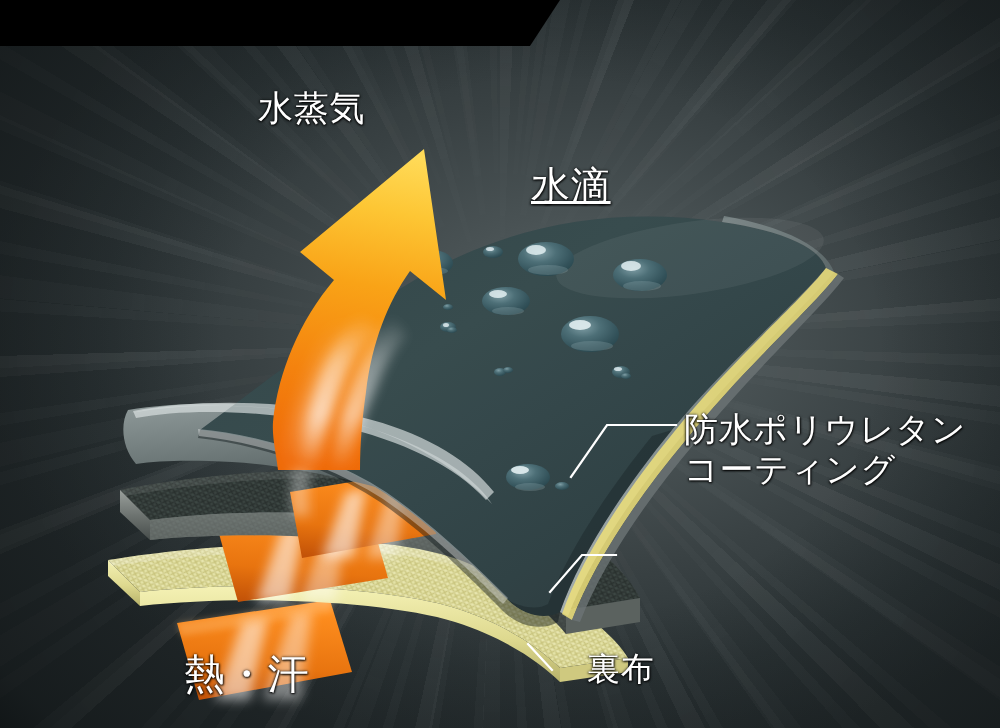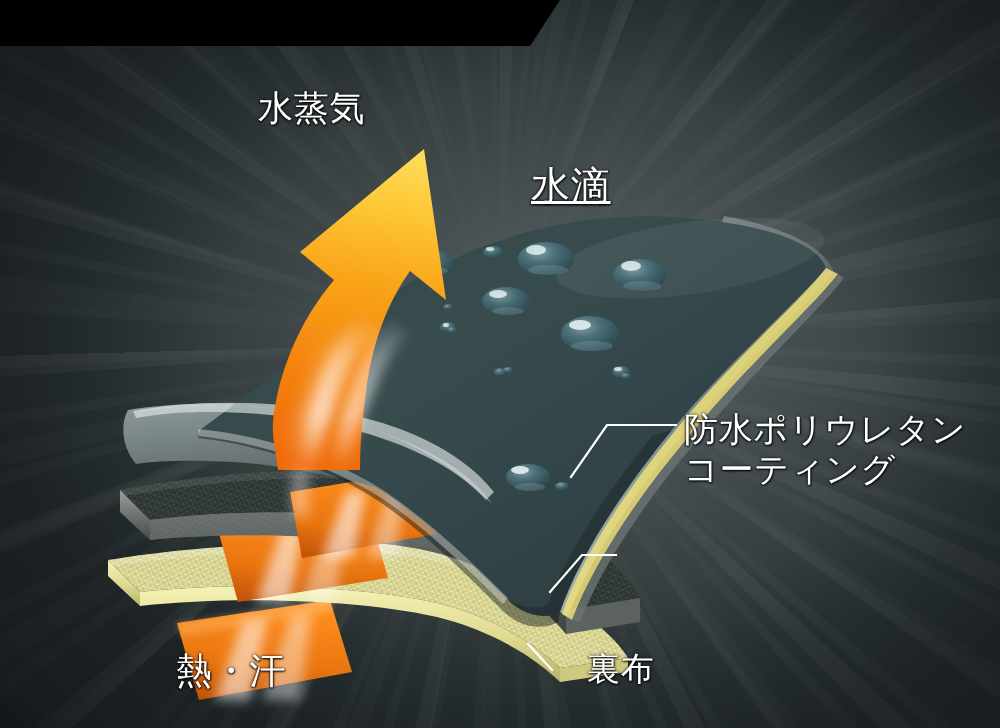--- a/index.html
+++ b/index.html
@@ -75,21 +75,21 @@
       1px 1px 2px rgba(0,0,0,.75),
      -1px 1px 2px rgba(0,0,0,.45);
     white-space:pre-line;
     pointer-events:none;
   }
   #lbl-vapor    {left:258px; top:88px;  font-size:35px;}
   #lbl-droplet  {left:531px; top:163px; font-size:39px;text-decoration:underline;}
   #lbl-coating  {left:684px; top:397px; font-size:34px;margin-top:12px;}
   #lbl-foam     {left:620px; top:531px; font-size:34px;}
   #lbl-lining   {left:587px; top:650px; font-size:33px;}
-  #lbl-heat     {left:176px; top:650px; font-size:36px;}
+  #lbl-heat     {left:184px; top:650px; font-size:41px;}
 </style>
 </head>
 <body>
 
 <div id="stage">
 
   <div class="bg-base"></div>
   <div class="rays"></div>
   <div class="rays2"></div>
   <div class="bg-vignette"></div>

